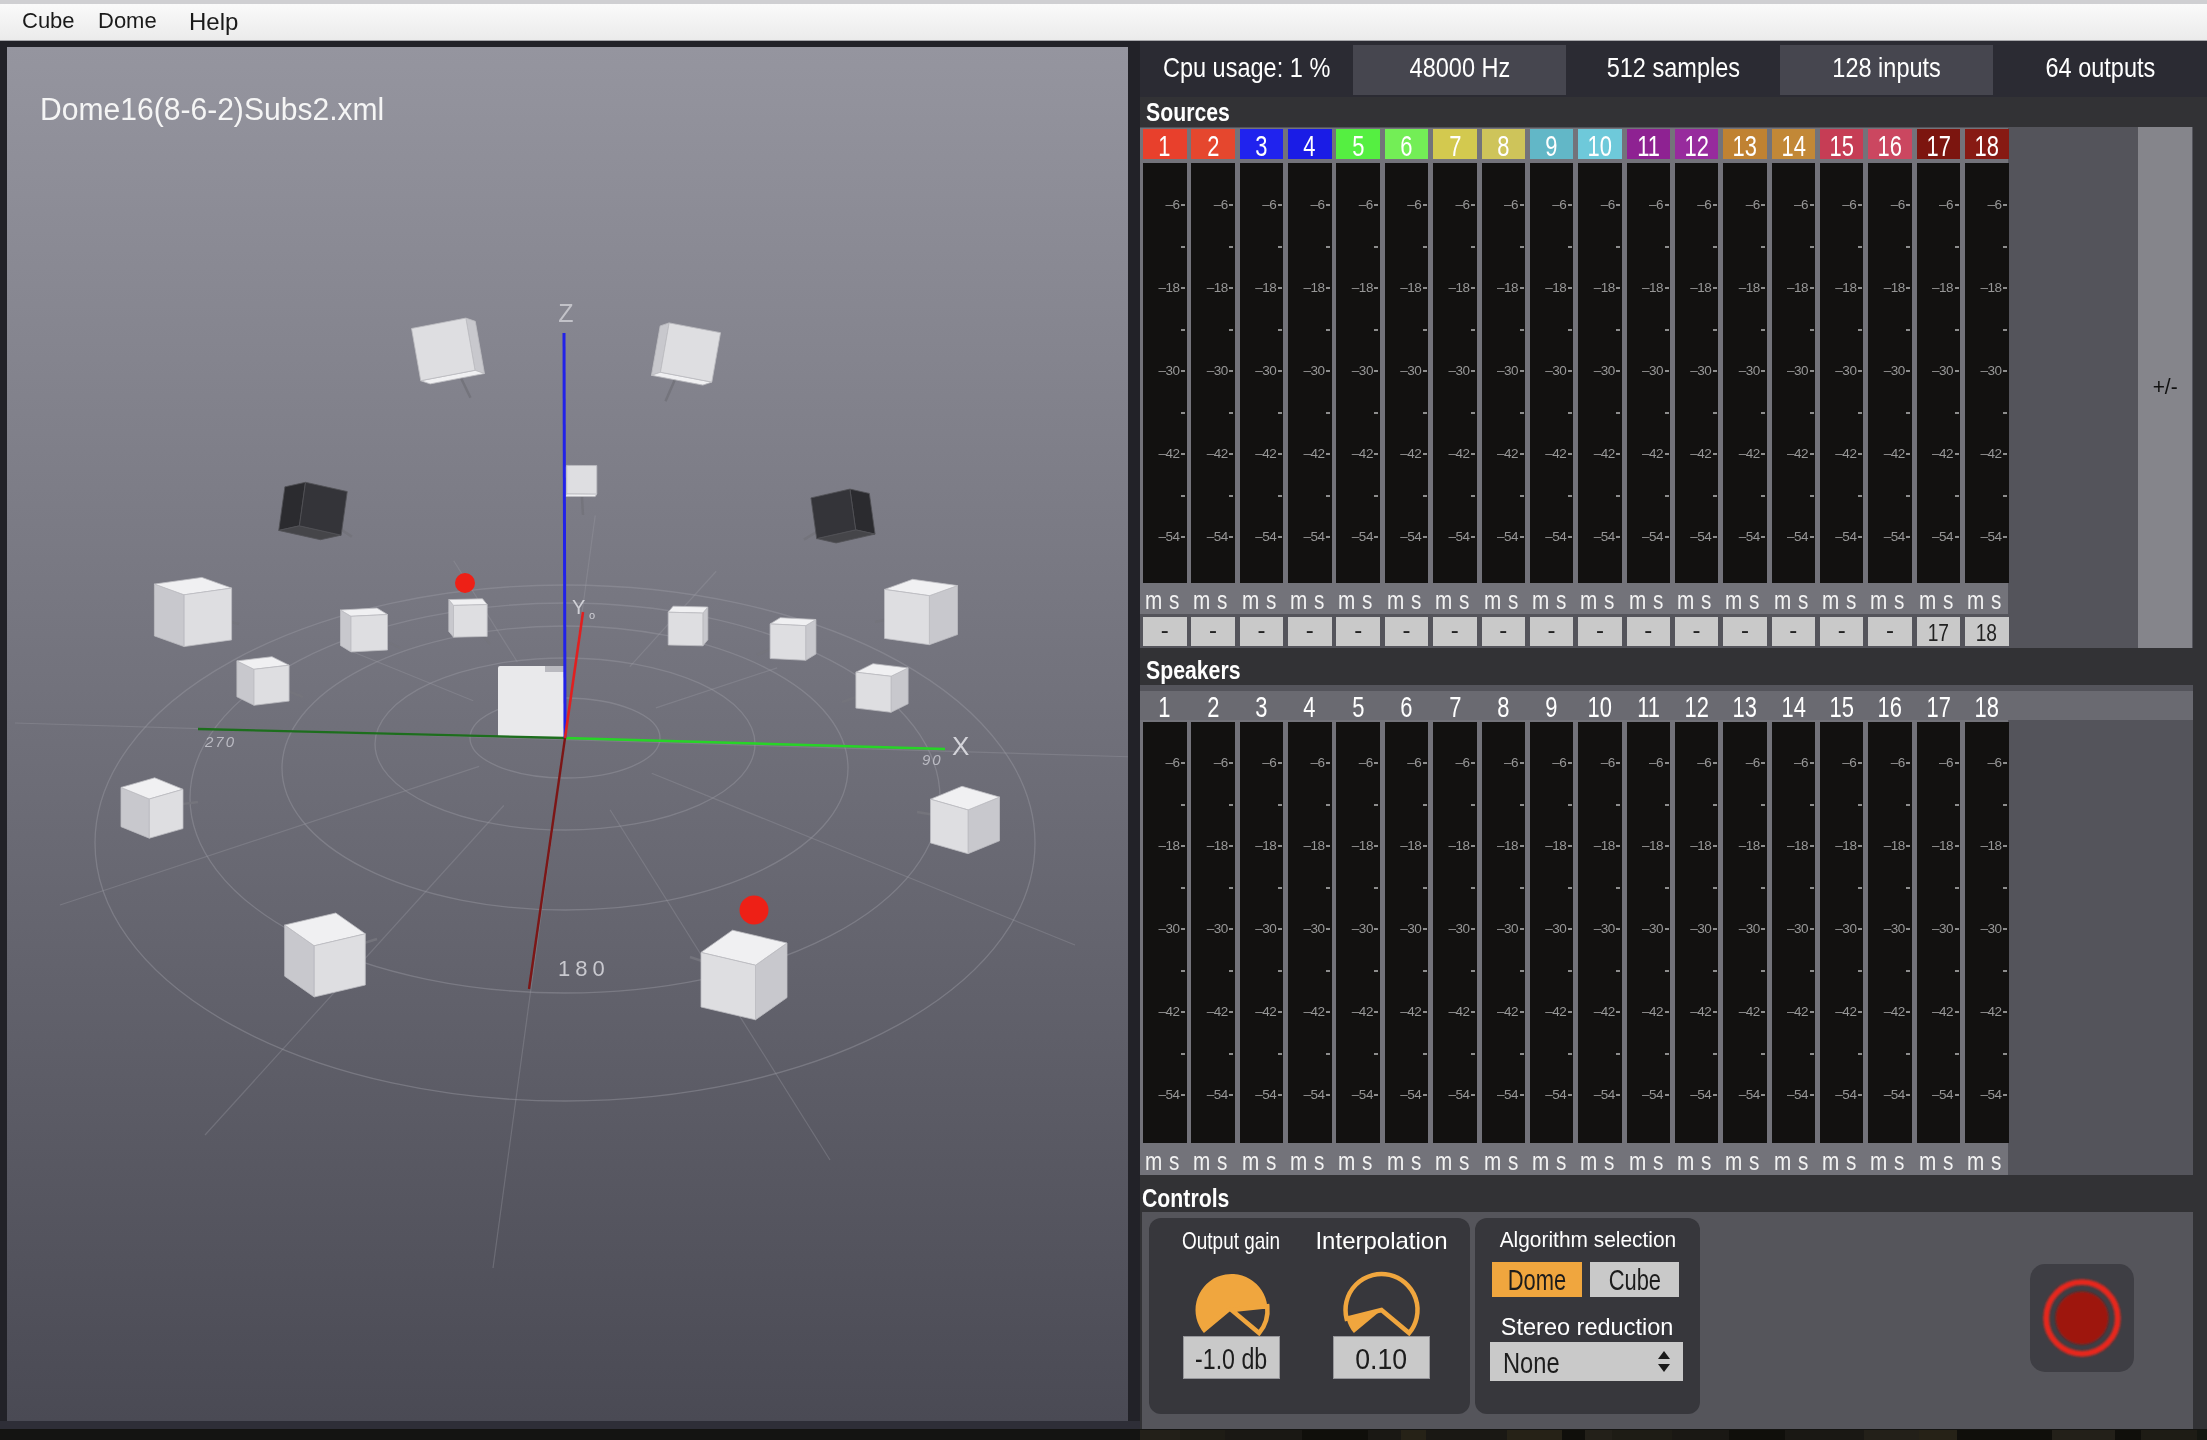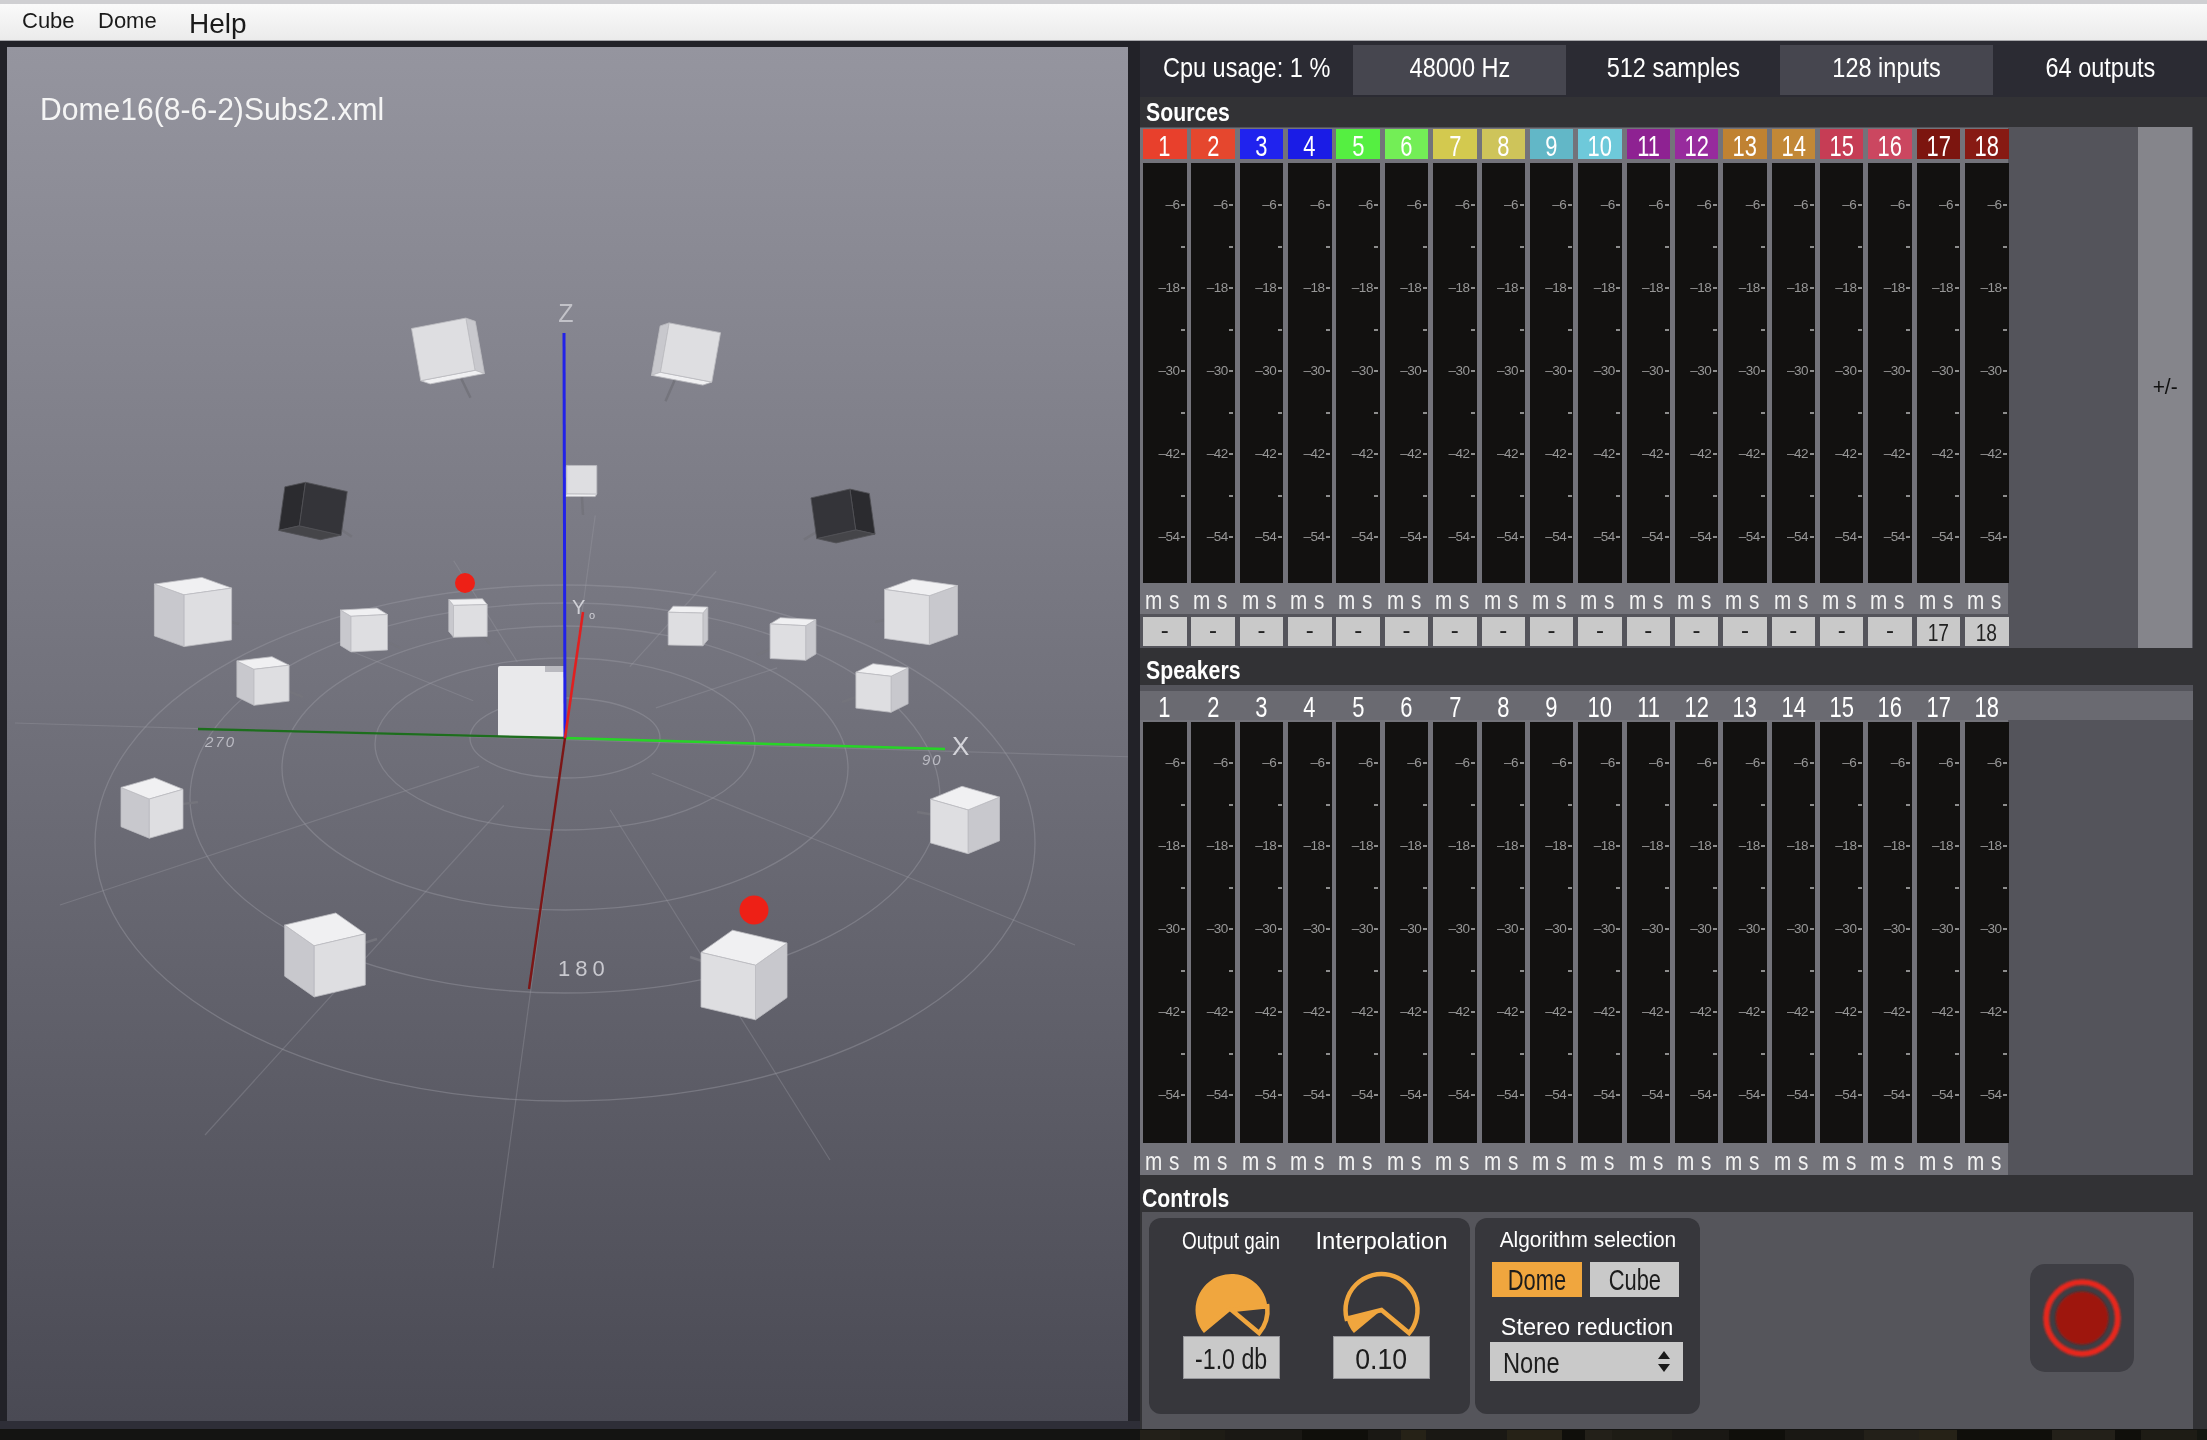--- a/index.html
+++ b/index.html
@@ -1,21 +1,21 @@
 <!DOCTYPE html>
 <html><head><meta charset="utf-8">
 <style>
 html,body{margin:0;padding:0;width:2207px;height:1440px;overflow:hidden;background:#323235;font-family:"Liberation Sans",sans-serif;}
 div{box-sizing:border-box;}
 </style></head><body>
 
 <div style="position:absolute;left:0;top:0;width:2207px;height:41px;background:linear-gradient(#fafafa,#ebebeb);border-top:4px solid #cfcfd2;border-bottom:1px solid #a8a8ac;"></div>
 <div style="position:absolute;left:22px;top:8px;font-size:22px;color:#1a1a1a;">Cube</div>
 <div style="position:absolute;left:98px;top:8px;font-size:22px;color:#1a1a1a;">Dome</div>
-<div style="position:absolute;left:189px;top:8px;font-size:28px;color:#1a1a1a;">Help</div>
+<div style="position:absolute;left:189px;top:8px;font-size:24px;color:#1a1a1a;">Help</div>
 <div style="position:absolute;left:0;top:41px;width:1140px;height:1388px;background:#222228;"></div>
 <div style="position:absolute;left:7px;top:47px;width:1121px;height:1374px;background:linear-gradient(#95959f,#4a4a54);overflow:hidden;"></div>
 <div style="position:absolute;left:7px;top:47px;width:1121px;height:1374px;overflow:hidden;">
     <svg width="1121" height="1374" viewBox="0 0 1121 1374" style="position:absolute;left:0;top:0">
       <ellipse cx="558" cy="691" rx="95" ry="40" fill="none" stroke="#9a9aa2" stroke-opacity="0.45" stroke-width="1.3"></ellipse>
       <ellipse cx="558" cy="697" rx="190" ry="86" fill="none" stroke="#9a9aa2" stroke-opacity="0.45" stroke-width="1.3"></ellipse>
       <ellipse cx="558" cy="721" rx="283" ry="142" fill="none" stroke="#9a9aa2" stroke-opacity="0.45" stroke-width="1.3"></ellipse>
       <ellipse cx="558" cy="751" rx="375" ry="195" fill="none" stroke="#9a9aa2" stroke-opacity="0.45" stroke-width="1.3"></ellipse>
       <ellipse cx="558" cy="796" rx="470" ry="258" fill="none" stroke="#9a9aa2" stroke-opacity="0.45" stroke-width="1.3"></ellipse>
       <line x1="8" y1="676" x2="1129" y2="710" stroke="#9a9aa2" stroke-opacity="0.35" stroke-width="1.2"></line>

